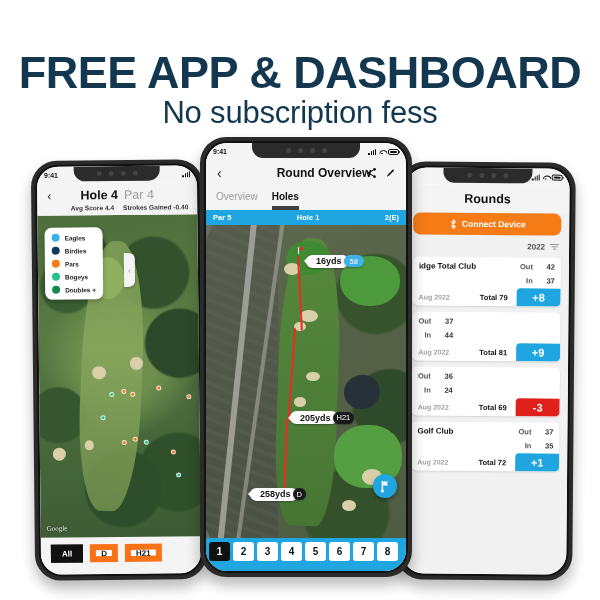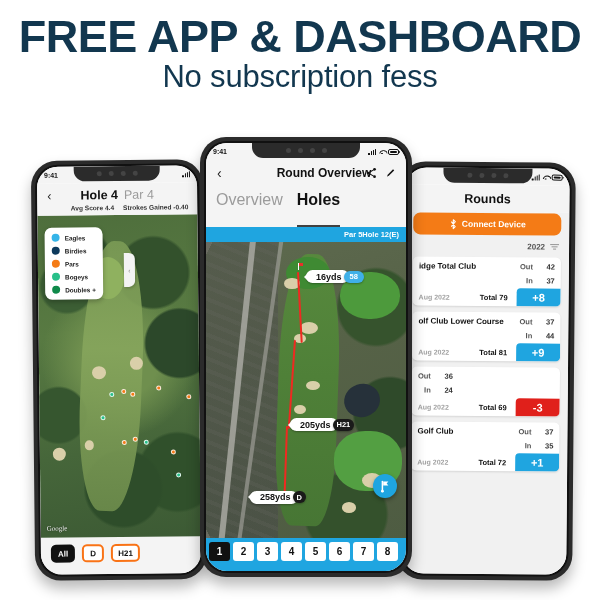--- a/index.html
+++ b/index.html
@@ -12,20 +12,21 @@
 
   
   .headline-wrap {
     position: absolute; top: 0; left: 0; width: 600px;
     text-align: center; padding-top: 14px;
   }
   .headline {
     font-size: 45px; font-weight: bold; letter-spacing: -0.5px;
     color: #12374f; line-height: 1.0;
     white-space: nowrap;
+    margin-top: 36px;
   }
   .subhead {
     font-size: 31px; font-weight: normal; color: #12374f;
     letter-spacing: -0.2px;
   }
 
   
   .stage { position: absolute; top: 0; left: 0; width: 600px; height: 600px; }
 
   .phone {
@@ -152,44 +153,44 @@
     position: absolute; left: 6px; bottom: 5px; z-index: 11;
     font-size: 7px; color: #f0f0f0; font-family: "Liberation Serif", serif;
     text-shadow: 0 0 2px rgba(0,0,0,.6);
   }
   .lp-chipbar {
     background: #f4f4f4; padding: 7px 0 12px 10px;
     display: flex; gap: 7px; align-items: center;
   }
   .chip {
     min-width: 22px; height: 18px; padding: 0 5px;
-    border-radius: 5px; border: 2px solid #f97316; background: #fff;
+    border-radius: 0; border: 6px solid #f97316; background: #fff;
     display: flex; align-items: center; justify-content: center;
     font-size: 8px; font-weight: bold; color: #111;
   }
   .chip.sel { background: #111; color: #fff; border-color: #111; }
 
   
   #phone-center {
     left: 200px; top: 137px; width: 212px; height: 440px;
     z-index: 5;
   }
   .cp-navbar { background: #f4f4f4; padding: 6px 8px 5px; position: relative; z-index: 15; }
   .cp-row { display: flex; align-items: center; justify-content: center; position: relative; }
   .cp-back { position: absolute; left: 3px; top: 50%; transform: translateY(-50%);
     font-size: 14px; color: #222; font-weight: 300; line-height: 1; }
   .cp-title { font-size: 12px; font-weight: bold; color: #111; padding-left: 36px; }
   .cp-actions { position: absolute; right: 2px; top: 50%; transform: translateY(-50%);
     display: flex; gap: 8px; align-items: center; }
   .cp-tabs { display: flex; gap: 14px; padding: 6px 10px 0; background: #f4f4f4; position: relative; z-index: 15;}
-  .cp-tab { font-size: 16px; color: #9b9b9b; padding-bottom: 16px; }
-  .cp-tab.active { color: #111; font-weight: bold; border-bottom: 2px solid #404040; }
+  .cp-tab { font-size: 10px; color: #9b9b9b; padding-bottom: 4px; }
+  .cp-tab.active { color: #111; font-weight: bold; border-bottom: 4px solid #404040; }
   .cp-parbar {
     background: #1fa5e0; color: #fff; display: flex; align-items: center;
-    justify-content: flex-end; padding: 3px 7px; font-size: 7.5px; font-weight: bold;
+    justify-content: space-between; padding: 3px 7px; font-size: 7.5px; font-weight: bold;
     position: relative; z-index: 14;
   }
   .cp-map {
     position: relative; flex: 1; overflow: hidden;
     background:
       radial-gradient(circle at 8% 10%, #5b5f52 0 6%, transparent 7%),
       radial-gradient(circle at 20% 30%, #4d5a44 0 7%, transparent 8%),
       radial-gradient(circle at 10% 55%, #515c46 0 8%, transparent 9%),
       radial-gradient(circle at 18% 80%, #4a5643 0 8%, transparent 9%),
       radial-gradient(circle at 85% 22%, #36532d 0 13%, transparent 14%),
@@ -246,21 +247,21 @@
     background: #fff; border-radius: 11px; padding: 1.5px 7px 1.5px 10px;
     font-size: 9px; font-weight: bold; color: #111; white-space: nowrap;
     box-shadow: 0 1px 2px rgba(0,0,0,.3);
     position: relative;
   }
   .marker-pill::before {
     content: ''; position: absolute; left: -7px; top: 50%; transform: translateY(-50%);
     border: 5px solid transparent; border-right-color: #fff;
   }
   .badge {
-    border-radius: 6px; padding: 1.5px 4px; font-size: 7.5px; font-weight: bold;
+    border-radius: 6px; padding: 1.5px 4px; font-size: 7.5px; font-weight: normal;
     color: #fff; margin-left: -5px; position: relative; z-index: 2;
     box-shadow: 0 1px 2px rgba(0,0,0,.3);
   }
   .badge.blue { background: #3fb0e8; border-radius: 9px; padding: 1.5px 6px; }
   .badge.dark { background: #1a1a1a; }
   .pinflag { position: absolute; width: 1px; height: 7px; background: #fff; z-index: 8; }
   .pinflag::after { content:''; position:absolute; left:1px; top:0; width:4px;height:3px;background:#e8302a; }
   .fab {
     position: absolute; right: 9px; bottom: 40px; width: 24px; height: 24px;
     border-radius: 50%; background: #1fa5e0; z-index: 12;
@@ -472,21 +473,20 @@
             </div>
             <div class="rc-bot">
               <span class="rc-date">Aug 2022</span>
               <span class="rc-total">Total 79</span>
               <span class="rc-score" style="background:#1fa5e0">+8</span>
             </div>
           </div>
 
           <div class="round-card">
             <div class="rc-top">
-              <div class="rc-course">olf Club Lower Course</div>
               <div class="rc-stats">
                 <div class="rc-stat">
                     <span class="k">Out</span>
                     <span class="v">37</span>
                   </div>
                 <div class="rc-stat">
                     <span class="k">In</span>
                     <span class="v">44</span>
                   </div>
               </div>

